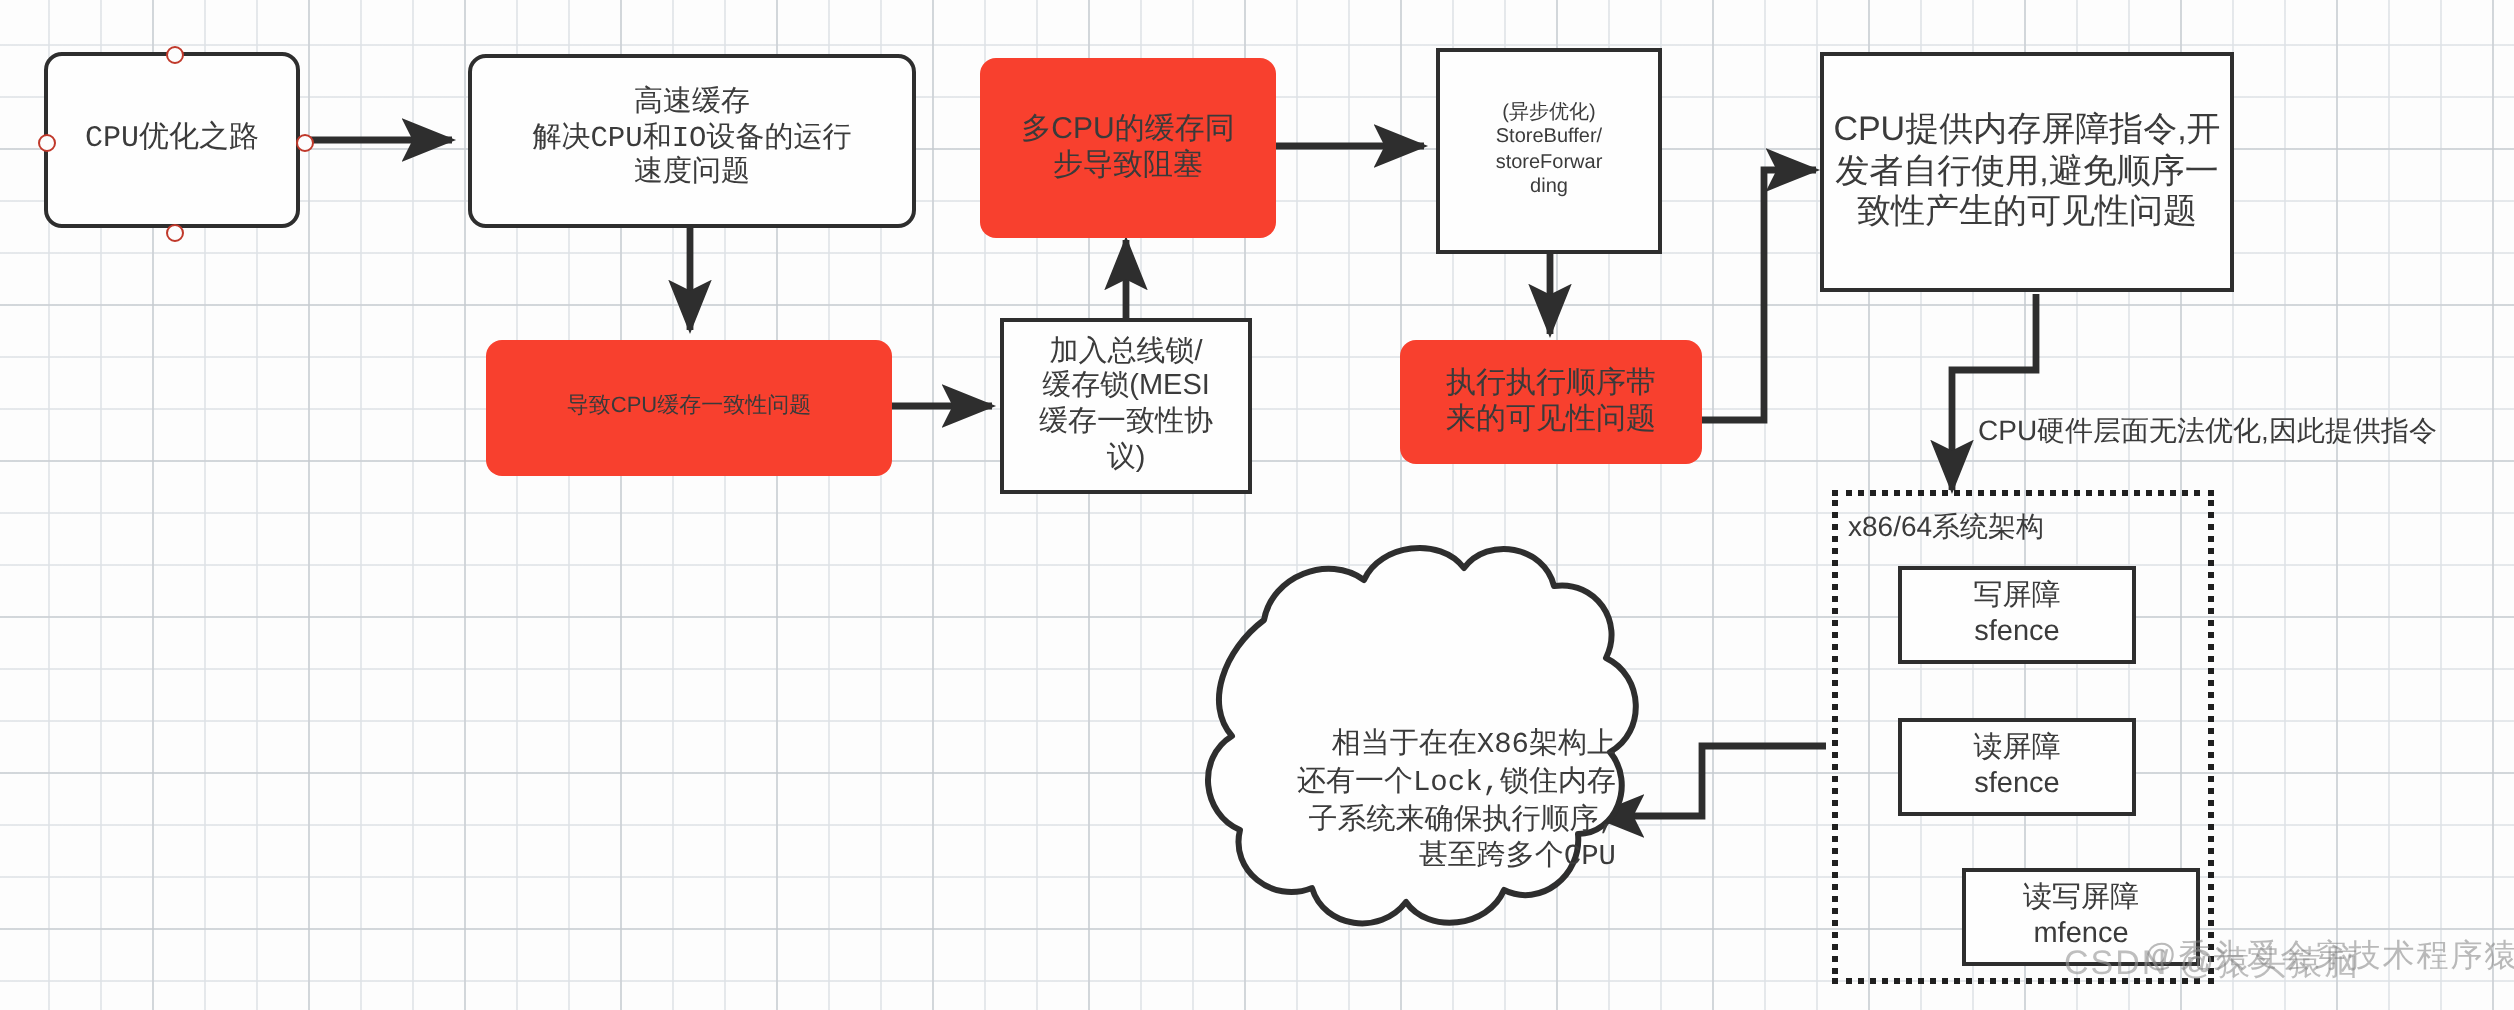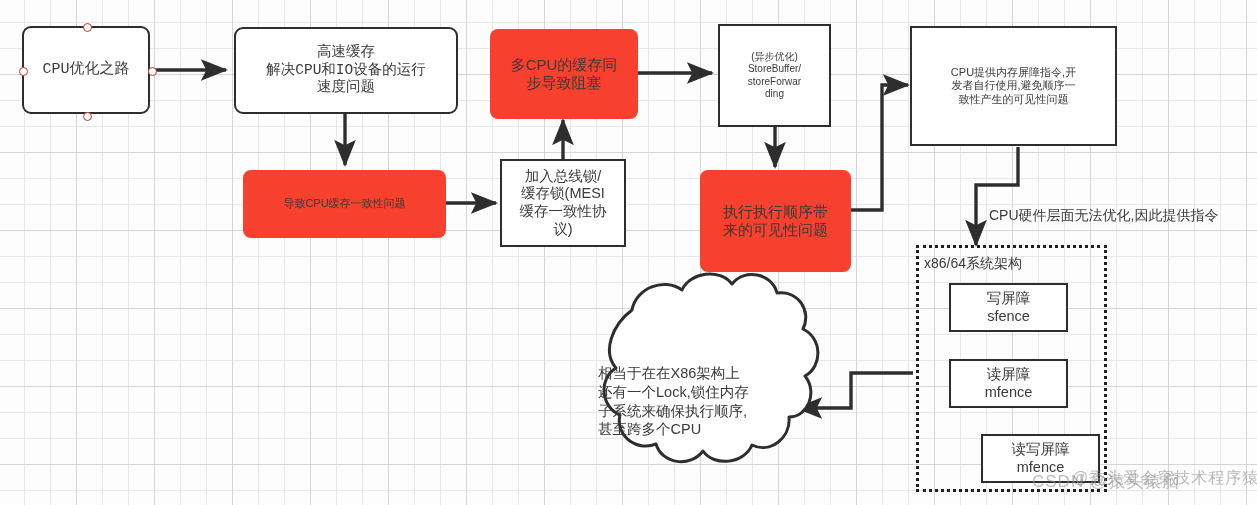--- a/index.html
+++ b/index.html
@@ -83,24 +83,25 @@
     color: #3b3b3b;
     white-space: nowrap;
   }
   .edge-label {
     position: absolute;
     color: #3b3b3b;
     white-space: nowrap;
   }
   .cloud-text {
     position: absolute;
-    text-align: left;
+    text-align: right;
     color: #3b3b3b;
     line-height: 1.3;
     white-space: pre-line;
+    font-family: Liberation Mono, monospace;
   }
   .watermark {
     position: absolute;
     color: rgba(150,150,150,0.62);
     white-space: nowrap;
     letter-spacing: 1px;
   }
   .watermark.cn {
     color: rgba(130,130,130,0.55);
   }
@@ -184,26 +185,26 @@
 步导致阻塞</span>
   </div>
 
   <div class="node plain" style="left:718px; top:24px; width:113px; height:103px; font-size:10px;text-align:center;">
     <span>(异步优化)
 StoreBuffer/
 storeForwar
 ding</span>
   </div>
 
-  <div class="node redbox" style="left:700px; top:170px; width:151px; height:102px; font-size:15px;">
+  <div class="node redbox" style="left:700px; top:170px; width:151px; height:62px; font-size:15px;">
     <span>执行执行顺序带
 来的可见性问题</span>
   </div>
 
-  <div class="node plain" style="left:910px; top:26px; width:207px; height:120px; font-size:11px;">
+  <div class="node plain" style="left:910px; top:26px; width:207px; height:120px; font-size:17px;">
     <span>CPU提供内存屏障指令,开
 发者自行使用,避免顺序一
 致性产生的可见性问题</span>
   </div>
 
   <div class="cloud-text" style="left:598px; top:345px; width:210px; font-size:14.5px;">
     <span>相当于在在X86架构上
 还有一个Lock,锁住内存
 子系统来确保执行顺序,
 甚至跨多个CPU</span>
@@ -213,21 +214,21 @@
 
   <div class="group-title" style="left:924px; top:255px; font-size:14px;">x86/64系统架构</div>
 
   <div class="node plain small" style="left:949px; top:283px; width:119px; height:49px; font-size:14.5px;">
     <span>写屏障
 sfence</span>
   </div>
 
   <div class="node plain small" style="left:949px; top:359px; width:119px; height:49px; font-size:14.5px;">
     <span>读屏障
-mfence</span>
+sfence</span>
   </div>
 
   <div class="node plain small" style="left:949px; top:434px; width:119px; height:49px; font-size:14.5px;margin-left:32px;">
     <span>读写屏障
 mfence</span>
   </div>
 
   <div class="edge-label" style="left:989px; top:207px; font-size:14px;">CPU硬件层面无法优化,因此提供指令</div>
 
   <div class="watermark" style="left:1032px; top:470px; font-size:17px;">CSDN @猿头猿脑</div>

